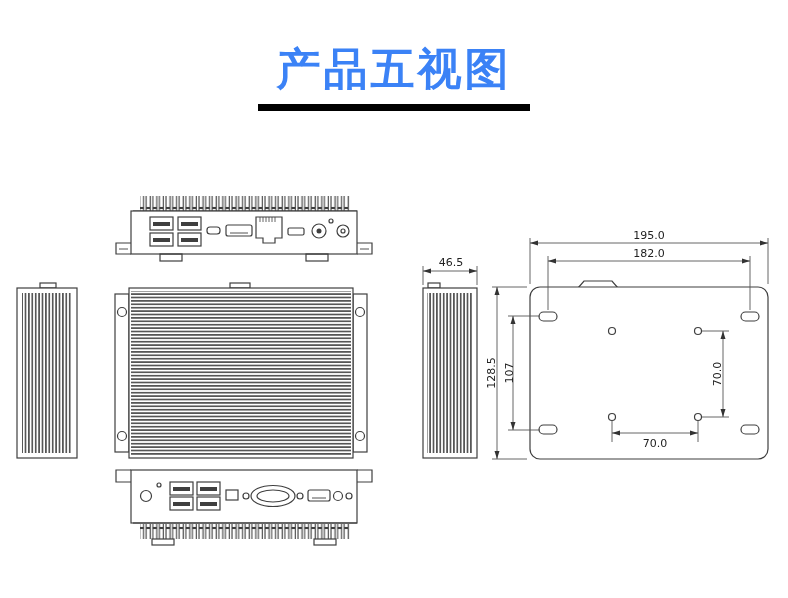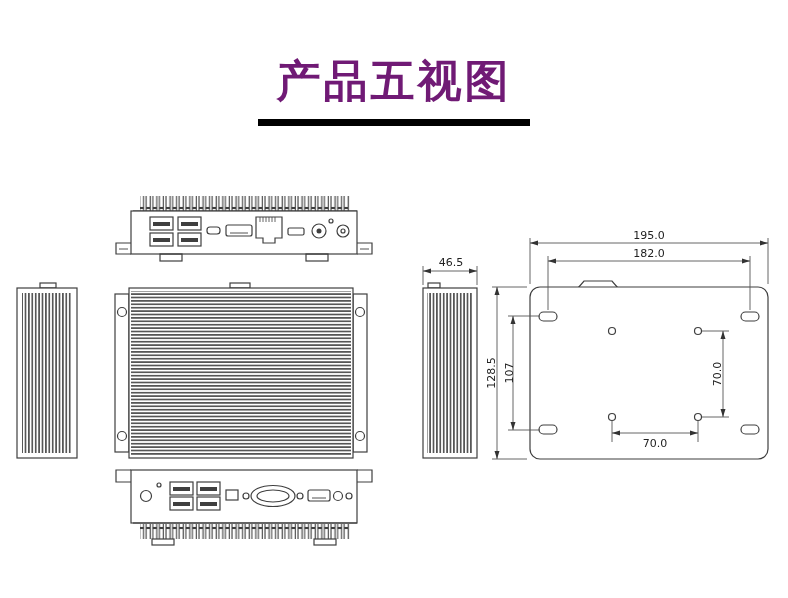--- a/index.html
+++ b/index.html
@@ -1,19 +1,19 @@
 <!DOCTYPE html>
 <html><head>
 <meta charset="utf-8">
 <style>
   html,body{margin:0;padding:0;background:#fff;}
   .page{position:relative;width:788px;height:598px;background:#fff;overflow:hidden;
         font-family:"Liberation Sans",sans-serif;}
   .header{position:absolute;top:44px;left:0;width:100%;text-align:center;}
-  .header h1{margin:12px;font-size:44px;font-weight:700;color:#701a75;letter-spacing:3px;line-height:1.15;}
+  .header h1{margin:0;font-size:44px;font-weight:700;color:#3b82f6;letter-spacing:3px;line-height:1.15;}
   .title-bar{width:272px;height:7px;background:#000;margin:9px auto 0;}
   svg.drawing{position:absolute;top:0;left:0;}
   svg text{font-family:"DejaVu Sans",sans-serif;font-size:11px;fill:#222;}
 </style>
 </head>
 <body>
 
 <div class="page">
 
   <div class="header">

